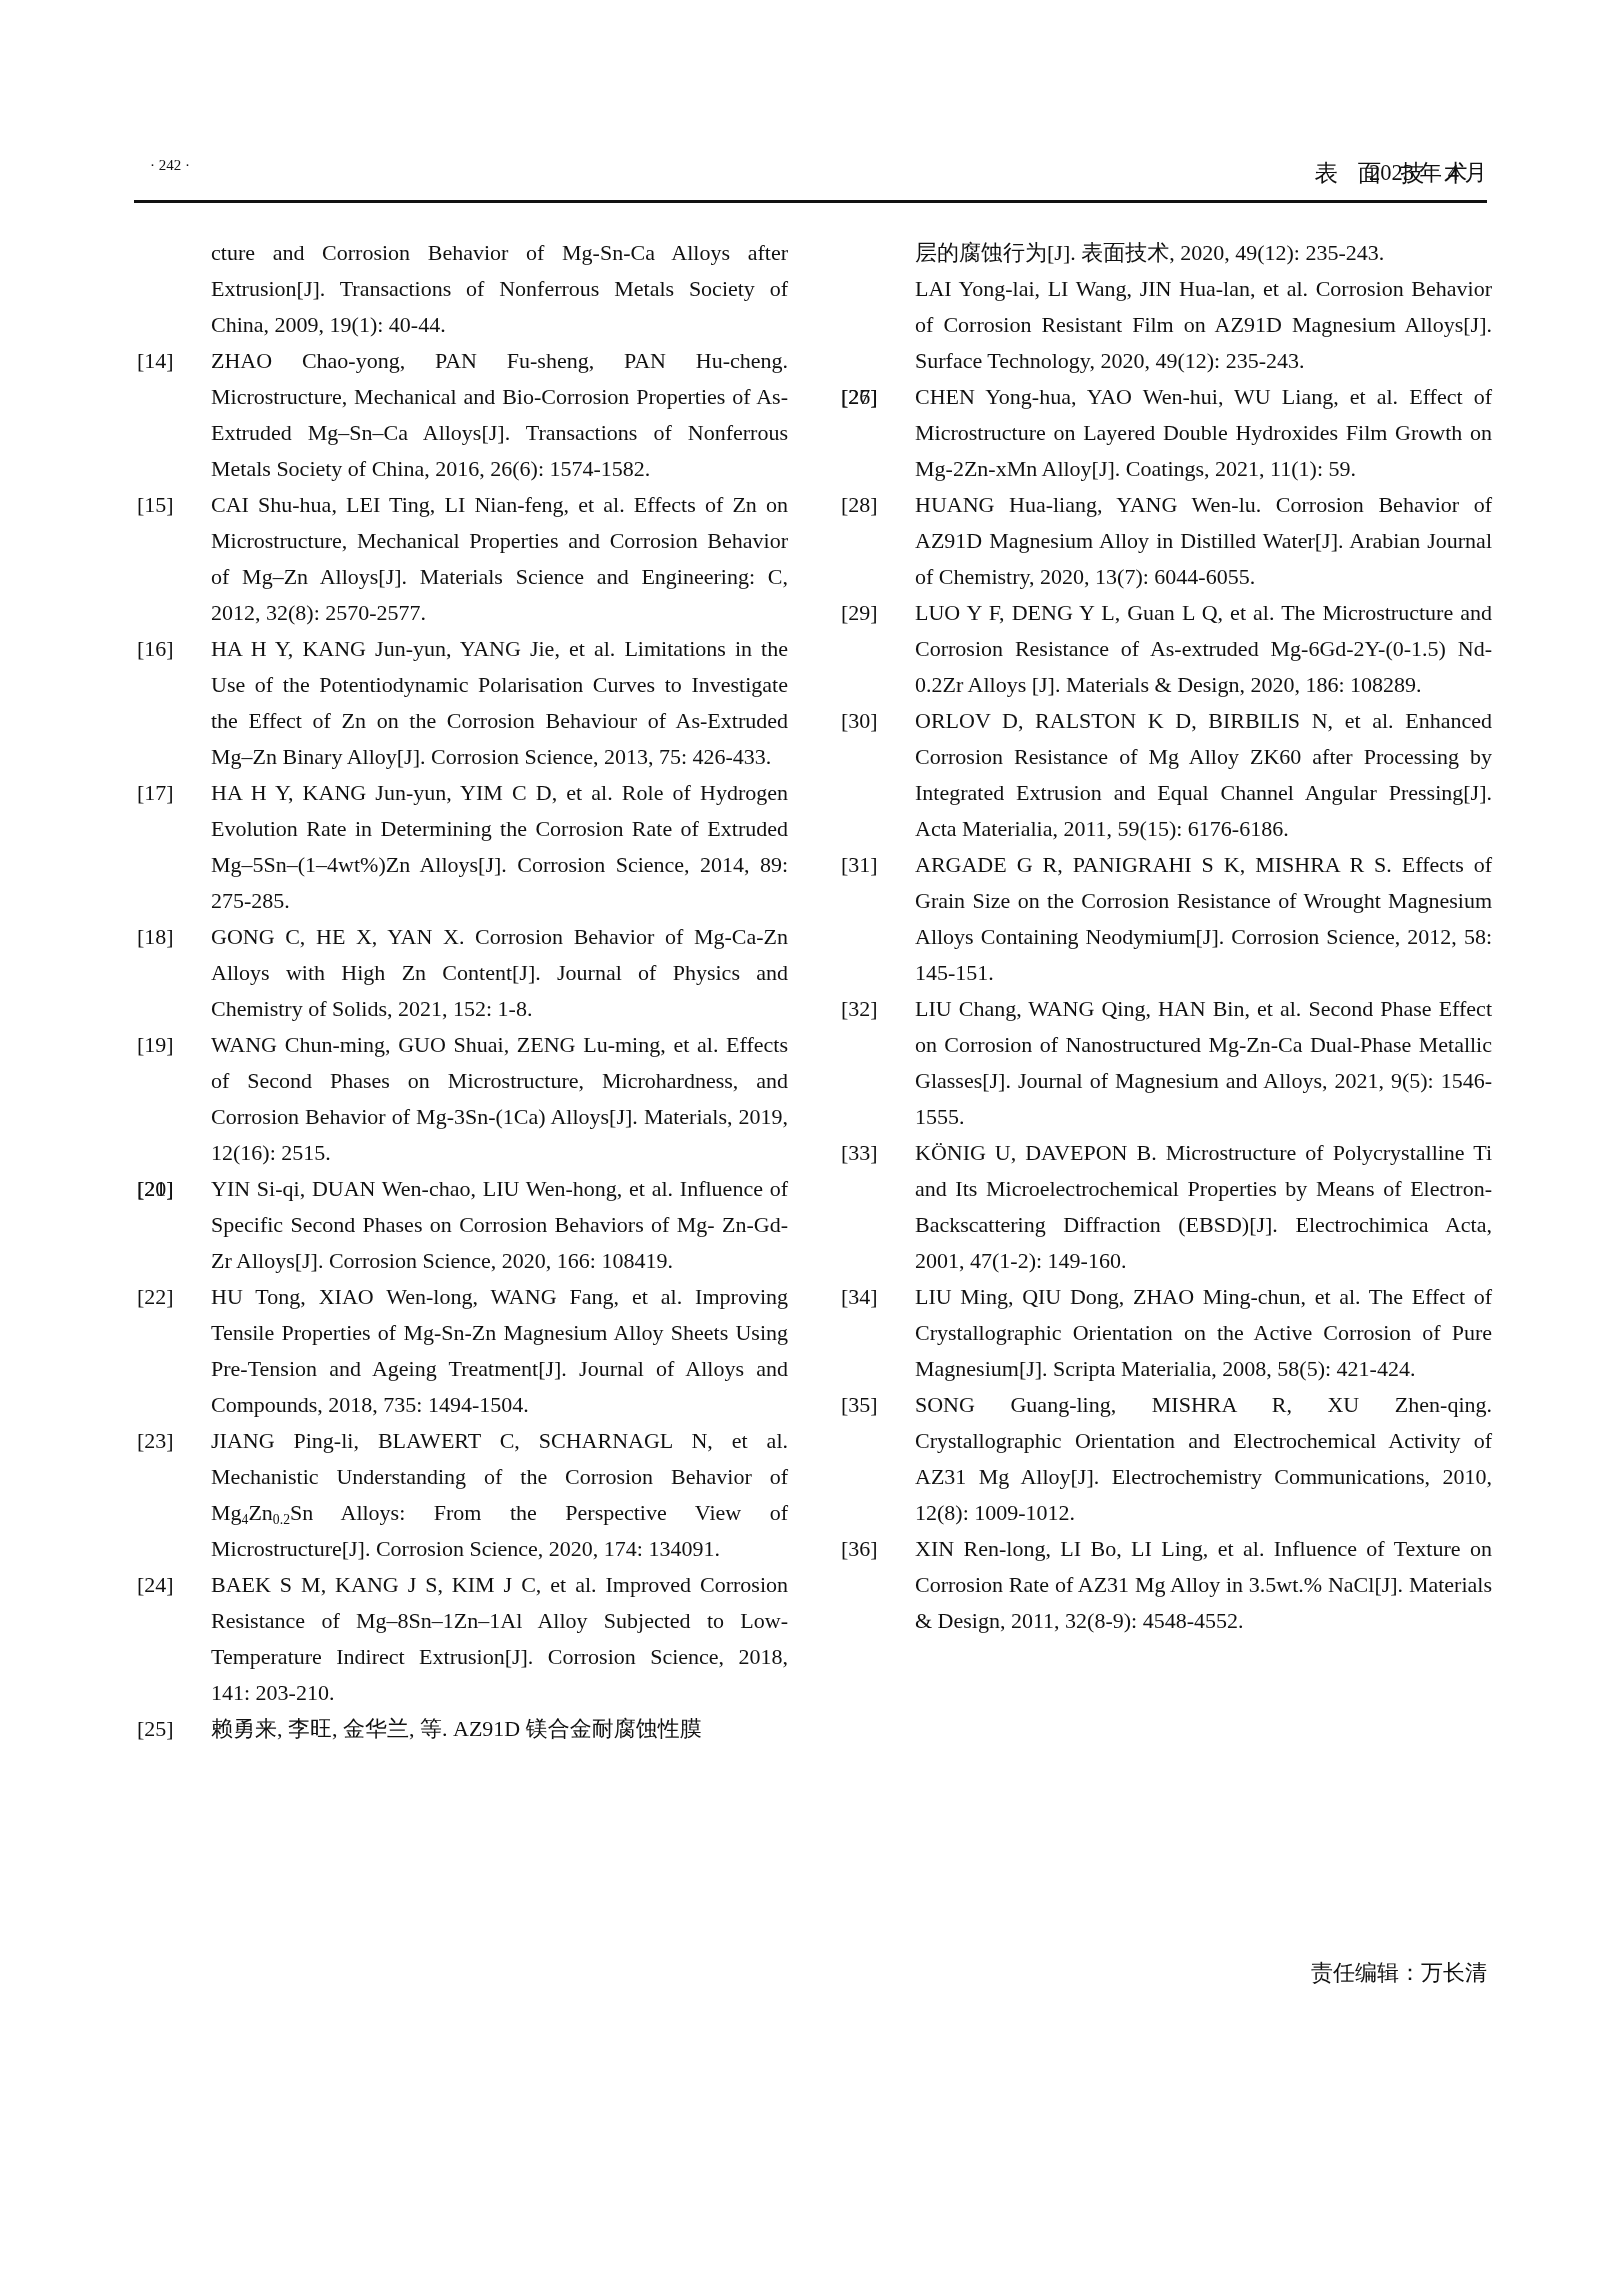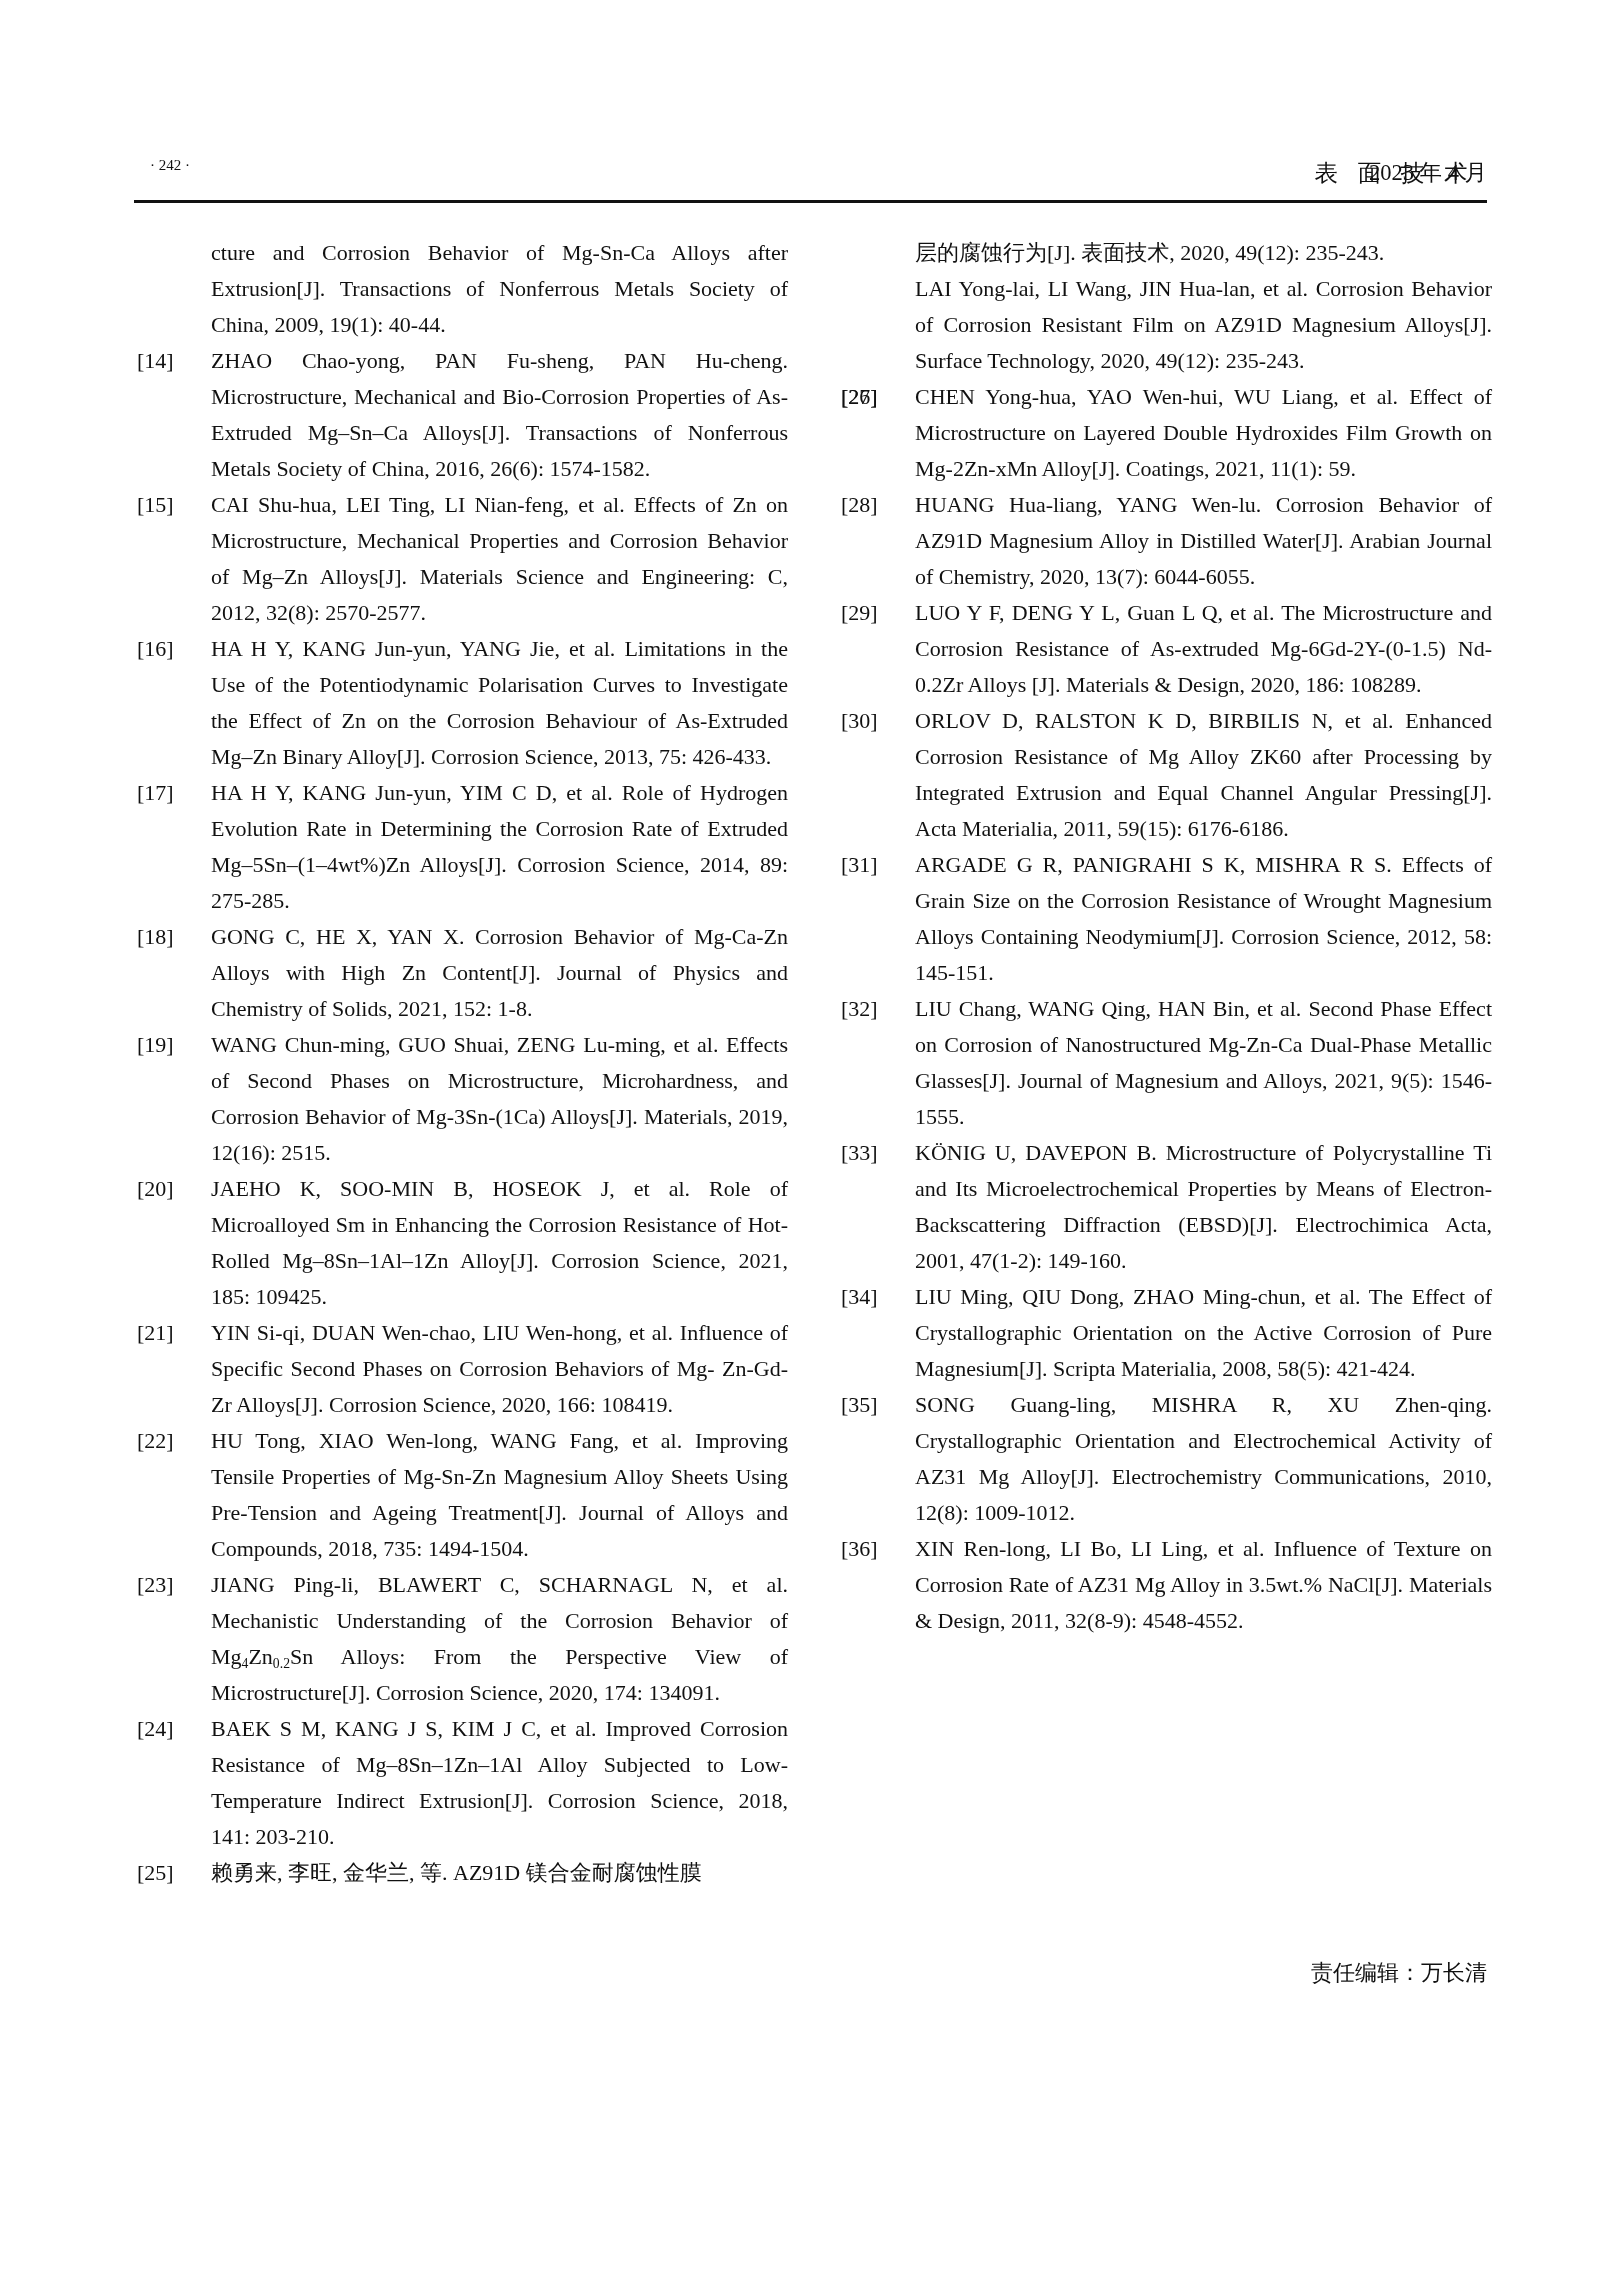--- a/index.html
+++ b/index.html
@@ -51,21 +51,20 @@
   <div class="ref">
       <span class="num">[18]</span>
       <span class="txt">GONG C, HE X, YAN X. Corrosion Behavior of Mg-Ca-Zn Alloys with High Zn Content[J]. Journal of Physics and Chemistry of Solids, 2021, 152: 1-8.</span>
     </div>
   <div class="ref">
       <span class="num">[19]</span>
       <span class="txt">WANG Chun-ming, GUO Shuai, ZENG Lu-ming, et al. Effects of Second Phases on Microstructure, Microhardness, and Corrosion Behavior of Mg-3Sn-(1Ca) Alloys[J]. Materials, 2019, 12(16): 2515.</span>
     </div>
   <div class="ref">
       <span class="num">[20]</span>
-      <span class="txt">JAEHO K, SOO-MIN B, HOSEOK J, et al. Role of Microalloyed Sm in Enhancing the Corrosion Resistance of Hot- Rolled Mg–8Sn–1Al–1Zn Alloy[J]. Corrosion Science, 2021, 185: 109425.</span>
     </div>
   <div class="ref">
       <span class="num">[21]</span>
       <span class="txt">YIN Si-qi, DUAN Wen-chao, LIU Wen-hong, et al. Influence of Specific Second Phases on Corrosion Behaviors of Mg- Zn-Gd-Zr Alloys[J]. Corrosion Science, 2020, 166: 108419.</span>
     </div>
   <div class="ref">
       <span class="num">[22]</span>
       <span class="txt">HU Tong, XIAO Wen-long, WANG Fang, et al. Improving Tensile Properties of Mg-Sn-Zn Magnesium Alloy Sheets Using Pre-Tension and Ageing Treatment[J]. Journal of Alloys and Compounds, 2018, 735: 1494-1504.</span>
     </div>
   <div class="ref">

